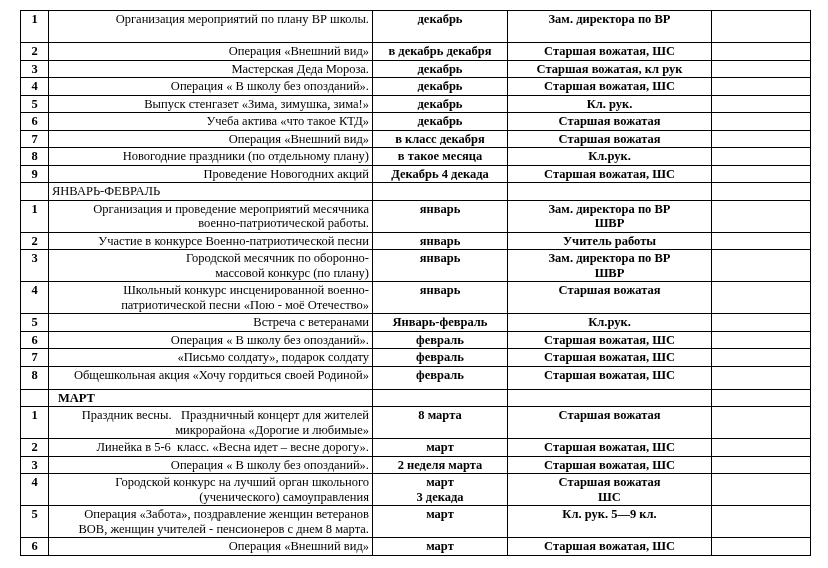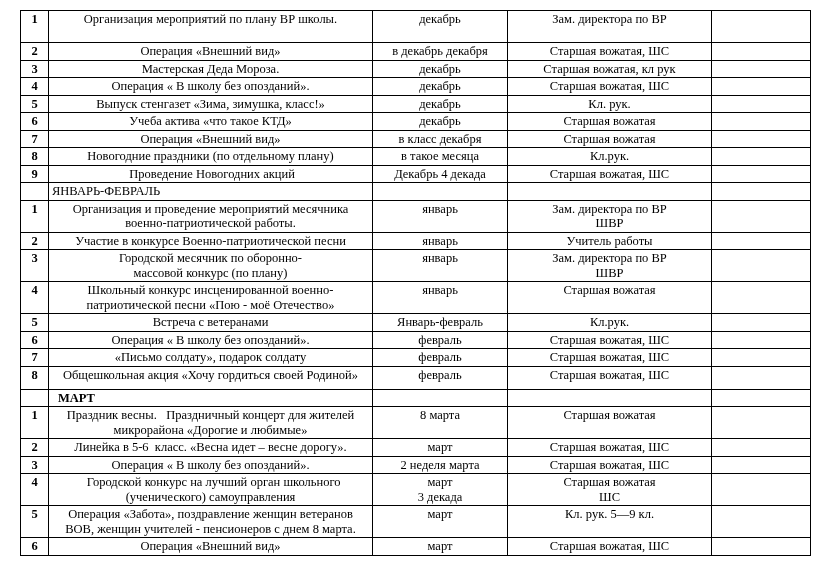--- a/index.html
+++ b/index.html
@@ -32,24 +32,25 @@
     padding: 1px 3px;
     white-space: pre-line;
     overflow: hidden;
   }
   td.col-num {
     text-align: center;
     font-weight: bold;
     padding: 1px 0;
   }
   td.col-event {
-    text-align: center;
+    text-align: right;
   }
   td.col-date, td.col-resp {
     text-align: center;
+    font-weight: bold;
   }
   td.col-notes {
     padding: 1px 0;
   }
   td.section-header {
     text-align: left;
   }
   td.section-header.bold {
     font-weight: bold;
     padding-left: 9px;
@@ -93,21 +94,21 @@
         </tr>
         <tr>
           <td class="col-num">4</td>
           <td class="col-event">Операция « В школу без опозданий».</td>
           <td class="col-date">декабрь</td>
           <td class="col-resp">Старшая вожатая, ШС</td>
           <td class="col-notes"></td>
         </tr>
         <tr>
           <td class="col-num">5</td>
-          <td class="col-event">Выпуск стенгазет «Зима, зимушка, класс!»</td>
+          <td class="col-event">Выпуск стенгазет «Зима, зимушка, зима!»</td>
           <td class="col-date">декабрь</td>
           <td class="col-resp">Кл. рук.</td>
           <td class="col-notes"></td>
         </tr>
         <tr>
           <td class="col-num">6</td>
           <td class="col-event">Учеба актива «что такое КТД»</td>
           <td class="col-date">декабрь</td>
           <td class="col-resp">Старшая вожатая</td>
           <td class="col-notes"></td>

